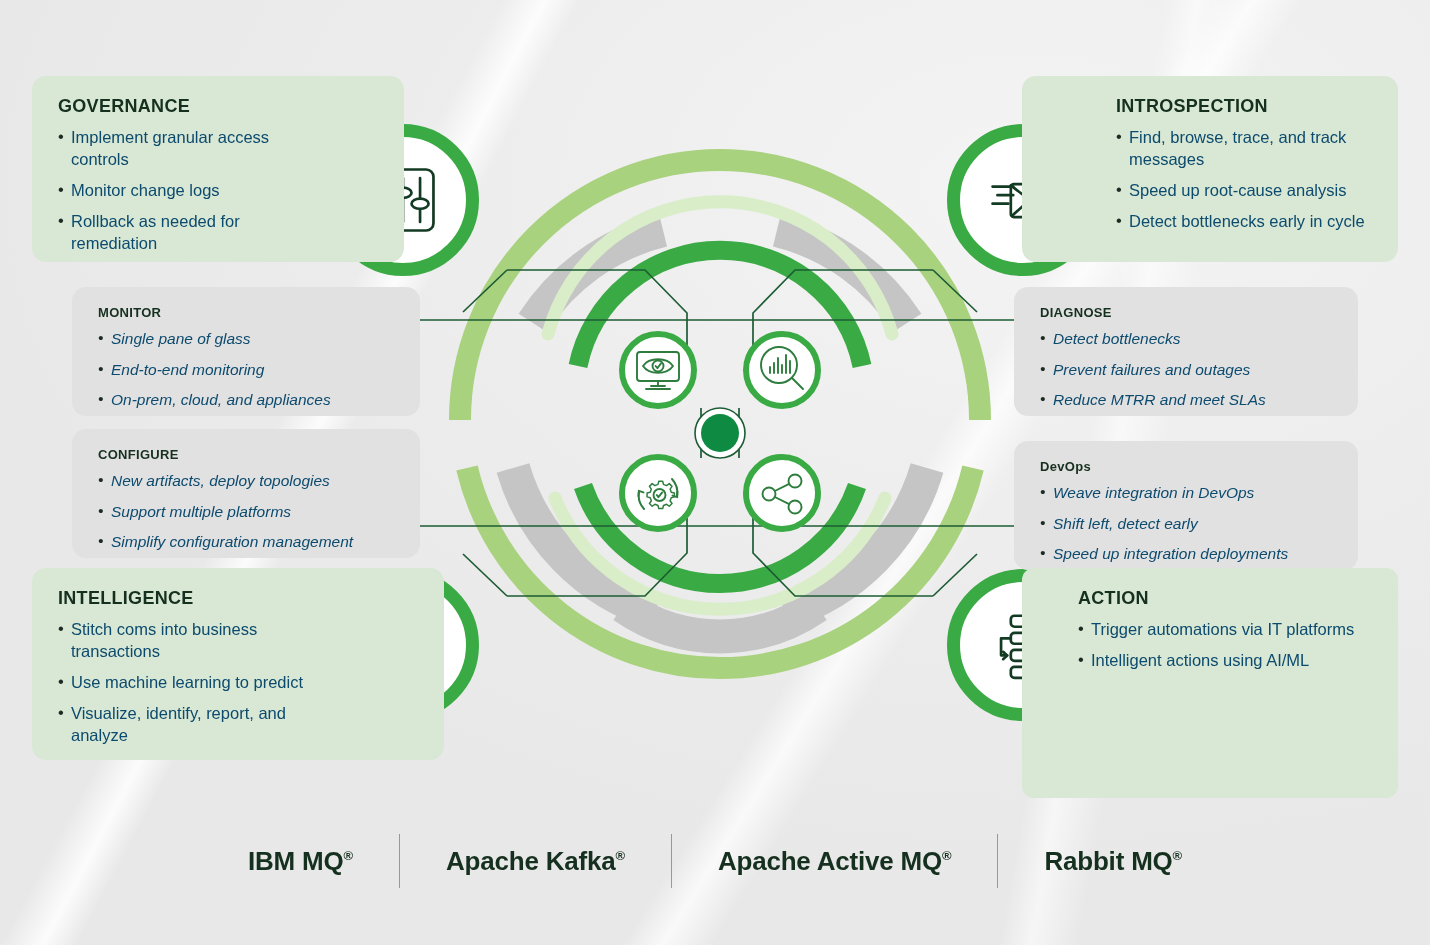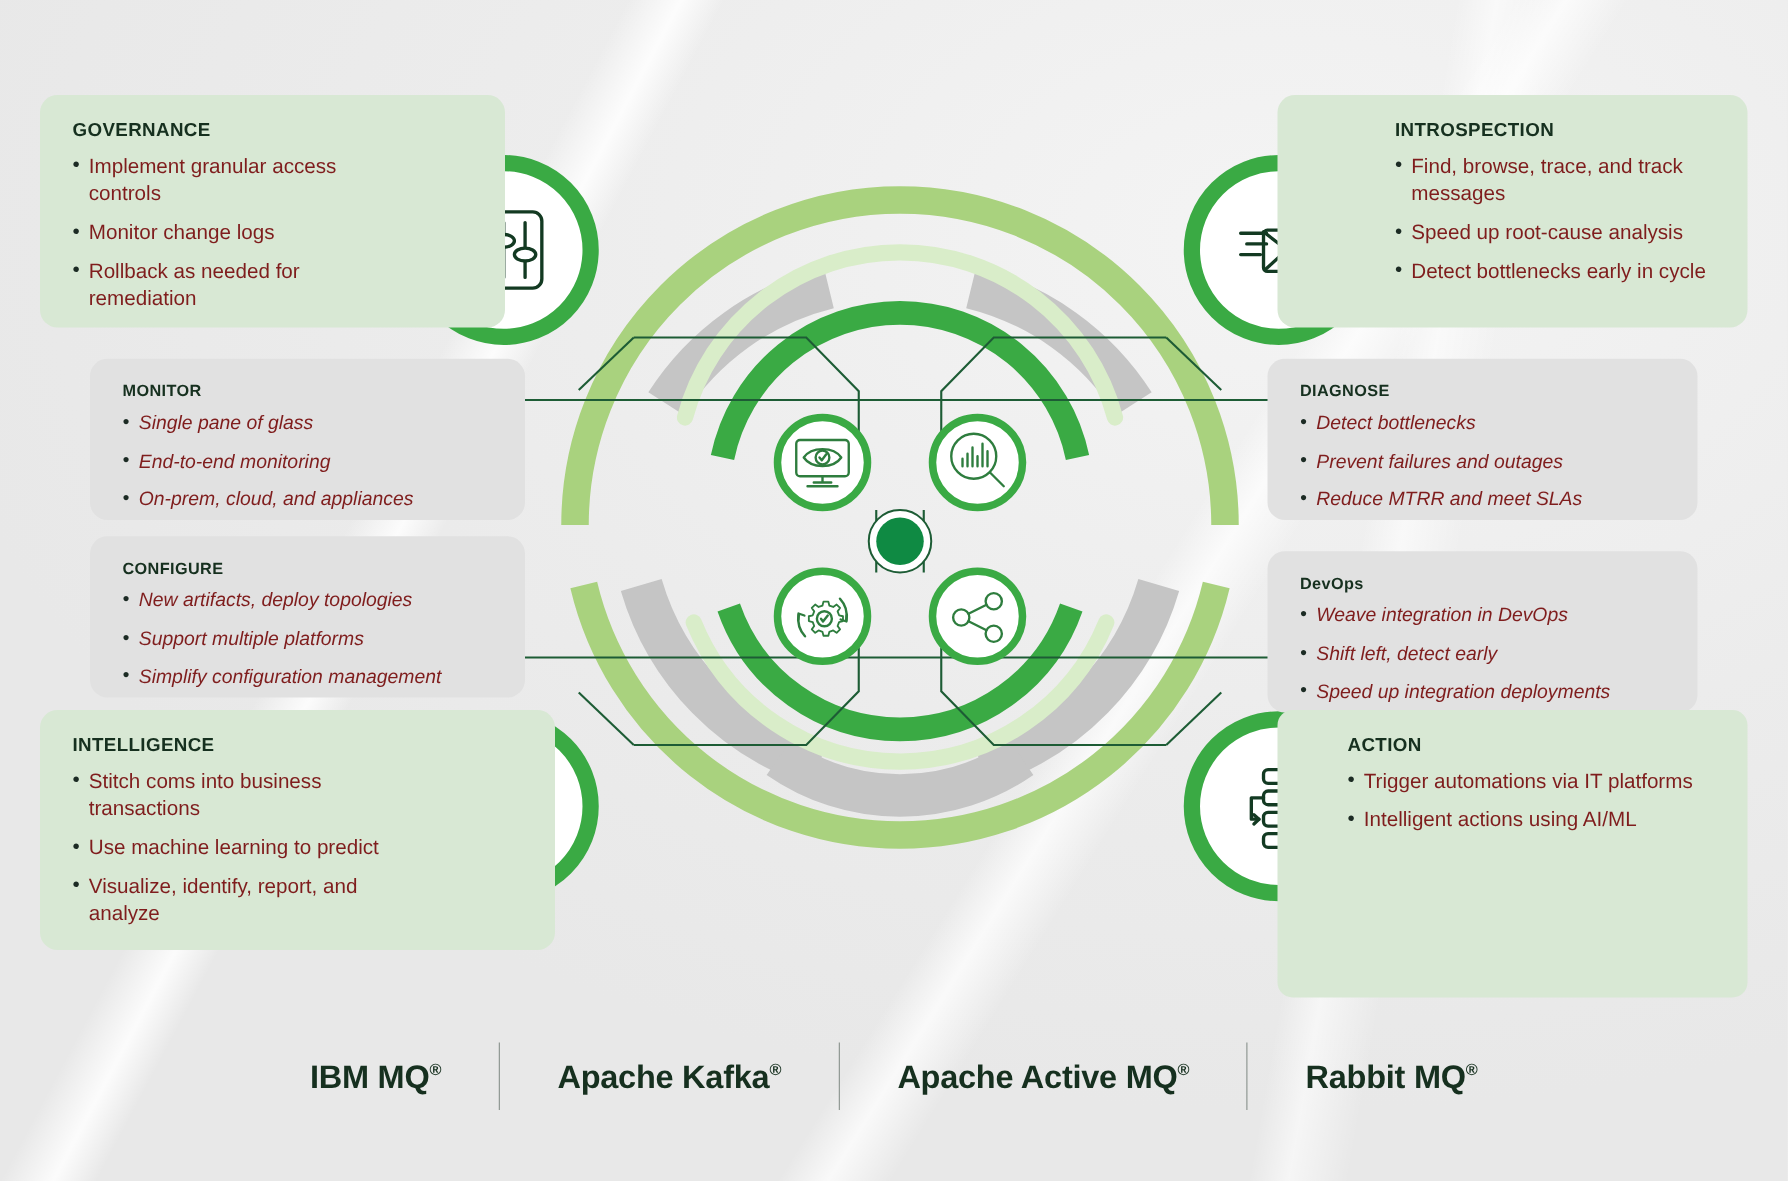--- a/index.html
+++ b/index.html
@@ -35,34 +35,34 @@
   
   .panel {
     position: absolute;
     border-radius: 14px;
     padding: 20px 26px;
   }
   .panel.green { background: #d8e8d4; }
   .panel.gray  { background: #e1e1e1; }
 
   .panel h3 {
-    font-size: 15px;
+    font-size: 18px;
     font-weight: 700;
     color: #16301f;
     letter-spacing: .3px;
     margin-bottom: 10px;
   }
   .panel.small h3 { font-size: 13px; margin-bottom: 9px; }
 
   .panel ul { list-style: none; }
   .panel li {
     position: relative;
     font-size: 16.5px;
     line-height: 1.33;
-    color: #7f1d1d;
+    color: #0c4a6e;
     padding-left: 13px;
     margin-bottom: 9px;
   }
   .panel.small li { font-size: 15.5px; margin-bottom: 10px; font-style: italic; }
   .panel li:last-child { margin-bottom: 0; }
   .panel li::before {
     content: "\2022";
     position: absolute;
     left: 0; top: -1px;
     color: #1c2b24;

